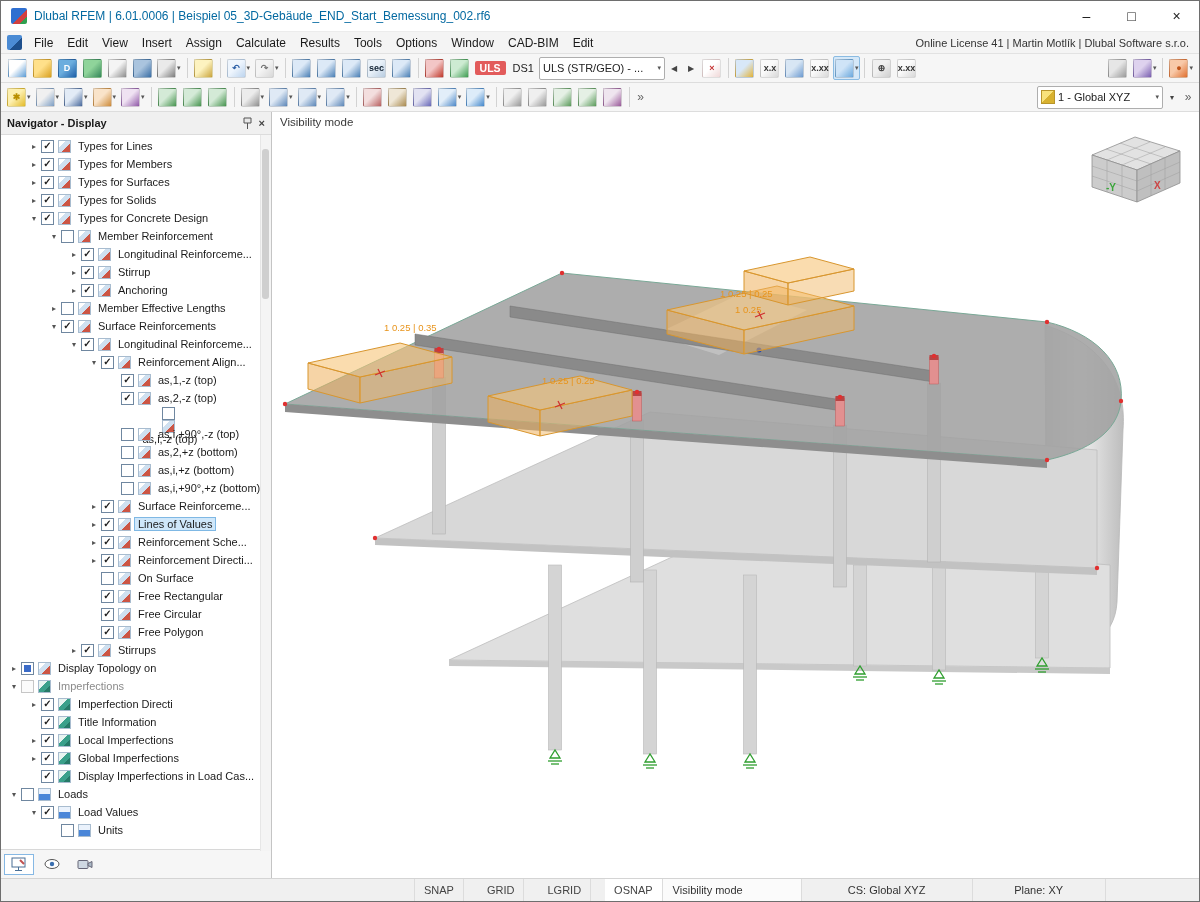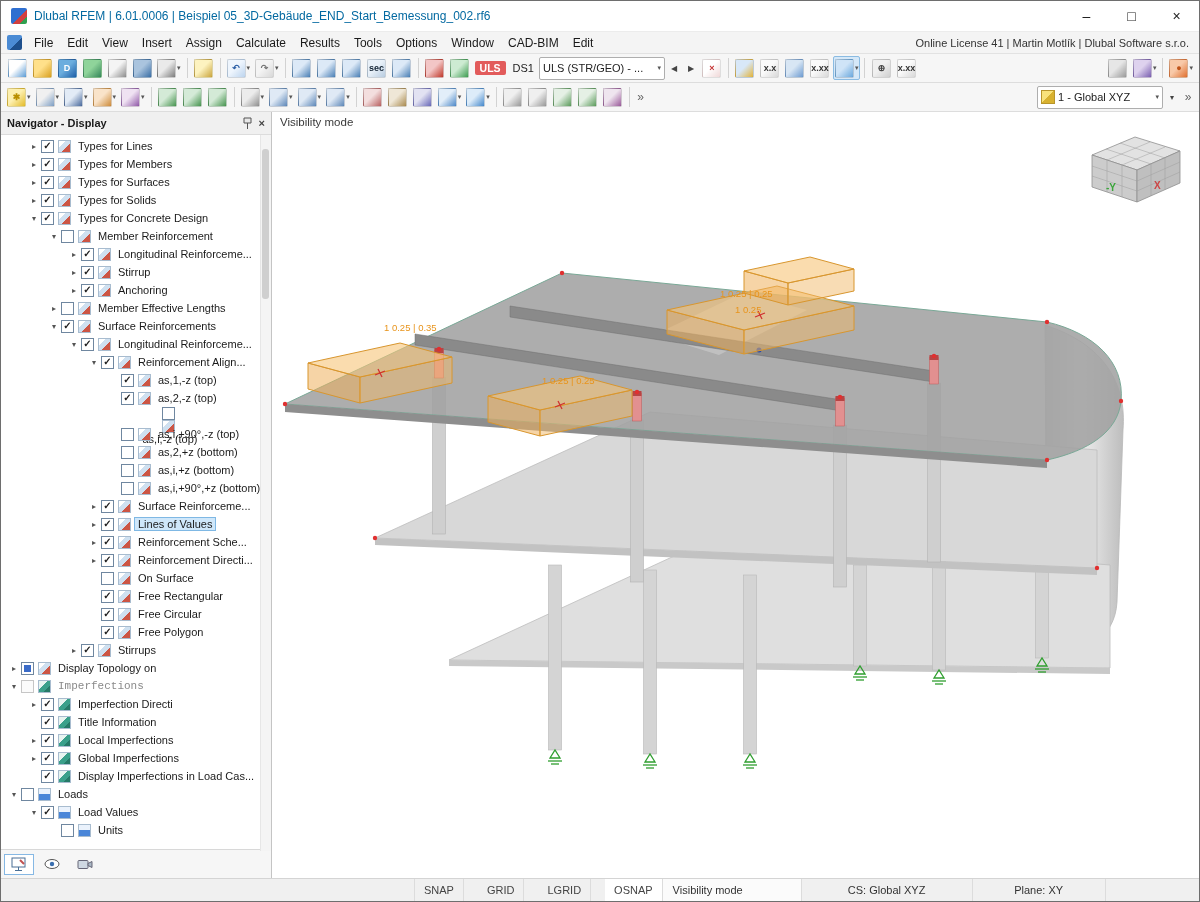--- a/index.html
+++ b/index.html
@@ -50,21 +50,21 @@
   .tcb{width:13px;height:13px;box-sizing:border-box;border:1px solid #6f87a0;background:#fff;margin-right:4px;
        display:flex;align-items:center;justify-content:center;font-size:10px;font-weight:bold;line-height:1;color:#1a1a1a;flex:none;}
   .tcb.ind{background:linear-gradient(#3a6bc8,#3a6bc8) center/7px 7px no-repeat #fff;}
   .tcb.dis{border-color:#c6c6c6;background:#fbfbfb;}
   .ticon{width:13px;height:13px;box-sizing:border-box;margin-right:4px;border:1px solid #a8bccf;background:#fff;flex:none;}
   .ticon.kt{background:linear-gradient(135deg,#ffffff 30%,#cfe0f0 30% 62%,#cc5544 62%);}
   .ticon.km{background:linear-gradient(135deg,#e8f4f0 40%,#3aa08a 40% 72%,#267a68 72%);}
   .ticon.kl{background:linear-gradient(180deg,#eaf2fc 42%,#4a86d8 42%);}
   .tlabel{padding:0 3px;color:#1a1a1a;text-align:right;}
   .tlabel.sel{background:#cfe7fa;outline:1px solid #7fb8e4;}
-  .tlabel.dim{color:#8a8a8a;font-family:Liberation Mono, monospace;}
+  .tlabel.dim{color:#8a8a8a;}
   .nav-scroll{position:absolute;top:23px;right:0;bottom:27px;width:10px;background:#f4f4f4;border-left:1px solid #e6e6e6;}
   .thumb{position:absolute;top:14px;left:1px;width:7px;height:150px;background:#cfcfcf;border-radius:3px;}
   .nav-tabs{height:26px;flex:none;border-top:1px solid #d8d8d8;background:#f6f6f6;display:flex;align-items:center;padding:1px 3px;gap:3px;}
   .ntab{width:30px;height:21px;display:flex;align-items:center;justify-content:center;border:1px solid transparent;background:transparent;padding:0;}
   .ntab.active{background:#fff;border-color:#86b8e4;}
   
   .viewport{flex:1;position:relative;overflow:hidden;background:#fff;}
   .mode-label{position:absolute;top:4px;left:8px;font-size:11.5px;color:#3a3a3a;z-index:2;}
   
   .statusbar{height:22px;flex:none;display:flex;align-items:stretch;background:#f0f0f0;border-top:1px solid #d4d4d4;font-size:11px;color:#333;}

